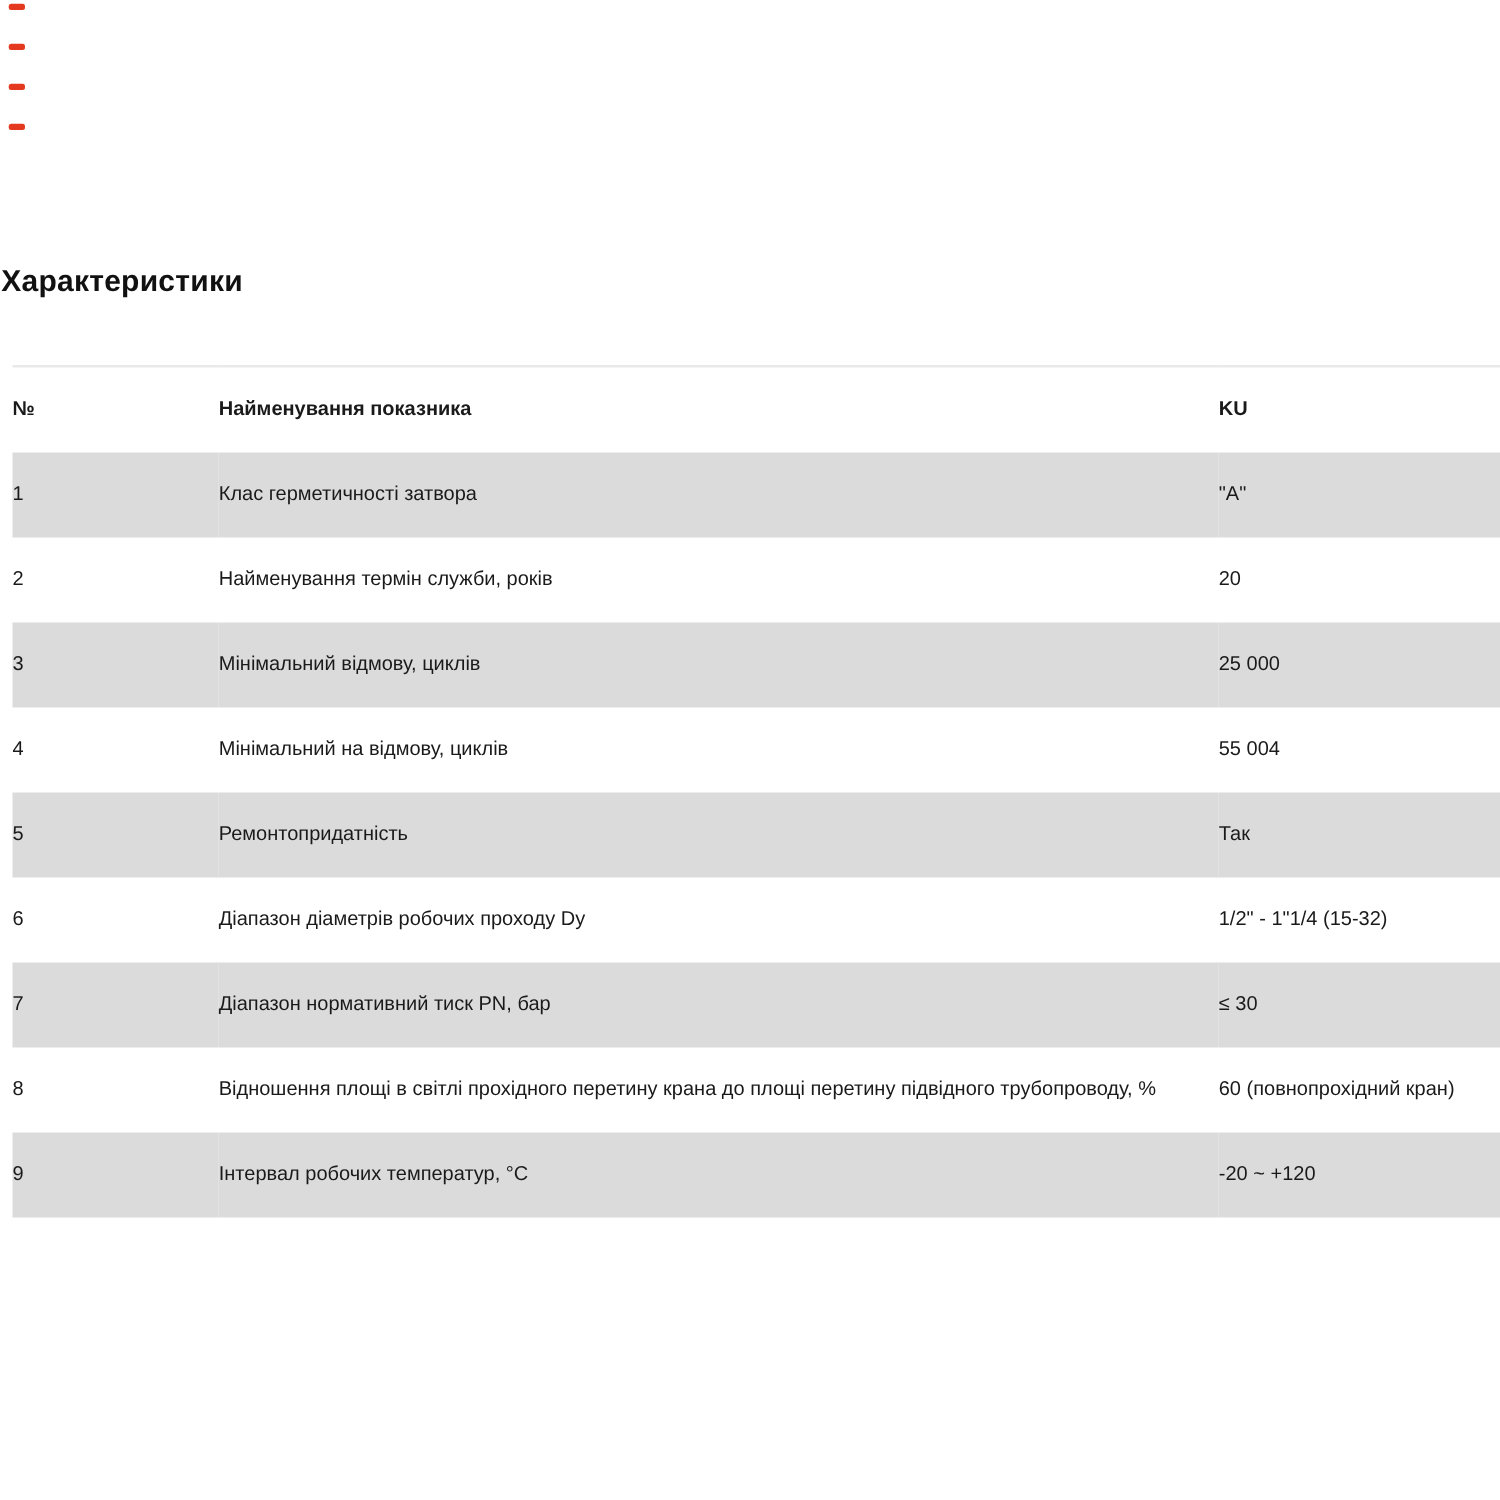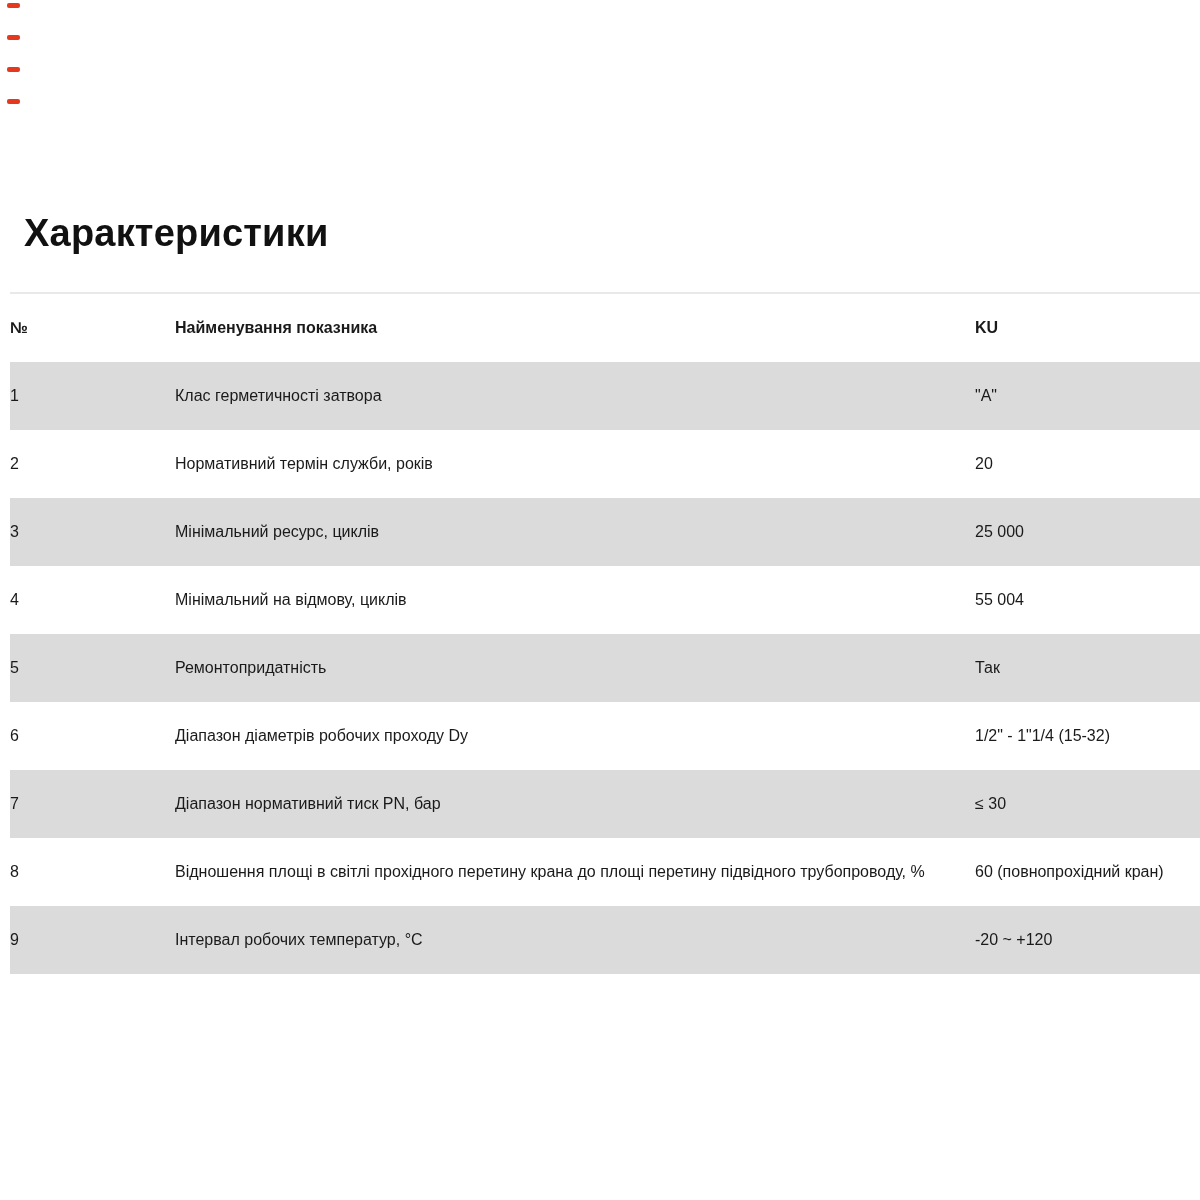--- a/index.html
+++ b/index.html
@@ -25,23 +25,23 @@
     width: 13px;
     height: 5px;
     border-radius: 2px;
     background: #e5391f;
     margin-bottom: 27px;
   }
 
   h1.page-title {
     position: absolute;
     top: 212px;
-    left: 24px;
+    left: 1px;
     margin: 0;
-    font-size: 38px;
+    font-size: 24px;
     font-weight: 700;
     letter-spacing: 0.2px;
     color: #111111;
   }
 
   table.specs {
     position: absolute;
     top: 292px;
     left: 10px;
     width: 1190px;
@@ -106,26 +106,26 @@
     </tr>
   </thead>
   <tbody>
     <tr>
       <td class="c-num">1</td>
       <td class="c-name">Клас герметичності затвора</td>
       <td class="c-val">"А"</td>
     </tr>
     <tr>
       <td class="c-num">2</td>
-      <td class="c-name">Нормативний термін служби, років</td>
+      <td class="c-name">Найменування термін служби, років</td>
       <td class="c-val">20</td>
     </tr>
     <tr>
       <td class="c-num">3</td>
-      <td class="c-name">Мінімальний ресурс, циклів</td>
+      <td class="c-name">Мінімальний відмову, циклів</td>
       <td class="c-val">25 000</td>
     </tr>
     <tr>
       <td class="c-num">4</td>
       <td class="c-name">Мінімальний на відмову, циклів</td>
       <td class="c-val">55 004</td>
     </tr>
     <tr>
       <td class="c-num">5</td>
       <td class="c-name">Ремонтопридатність</td>

